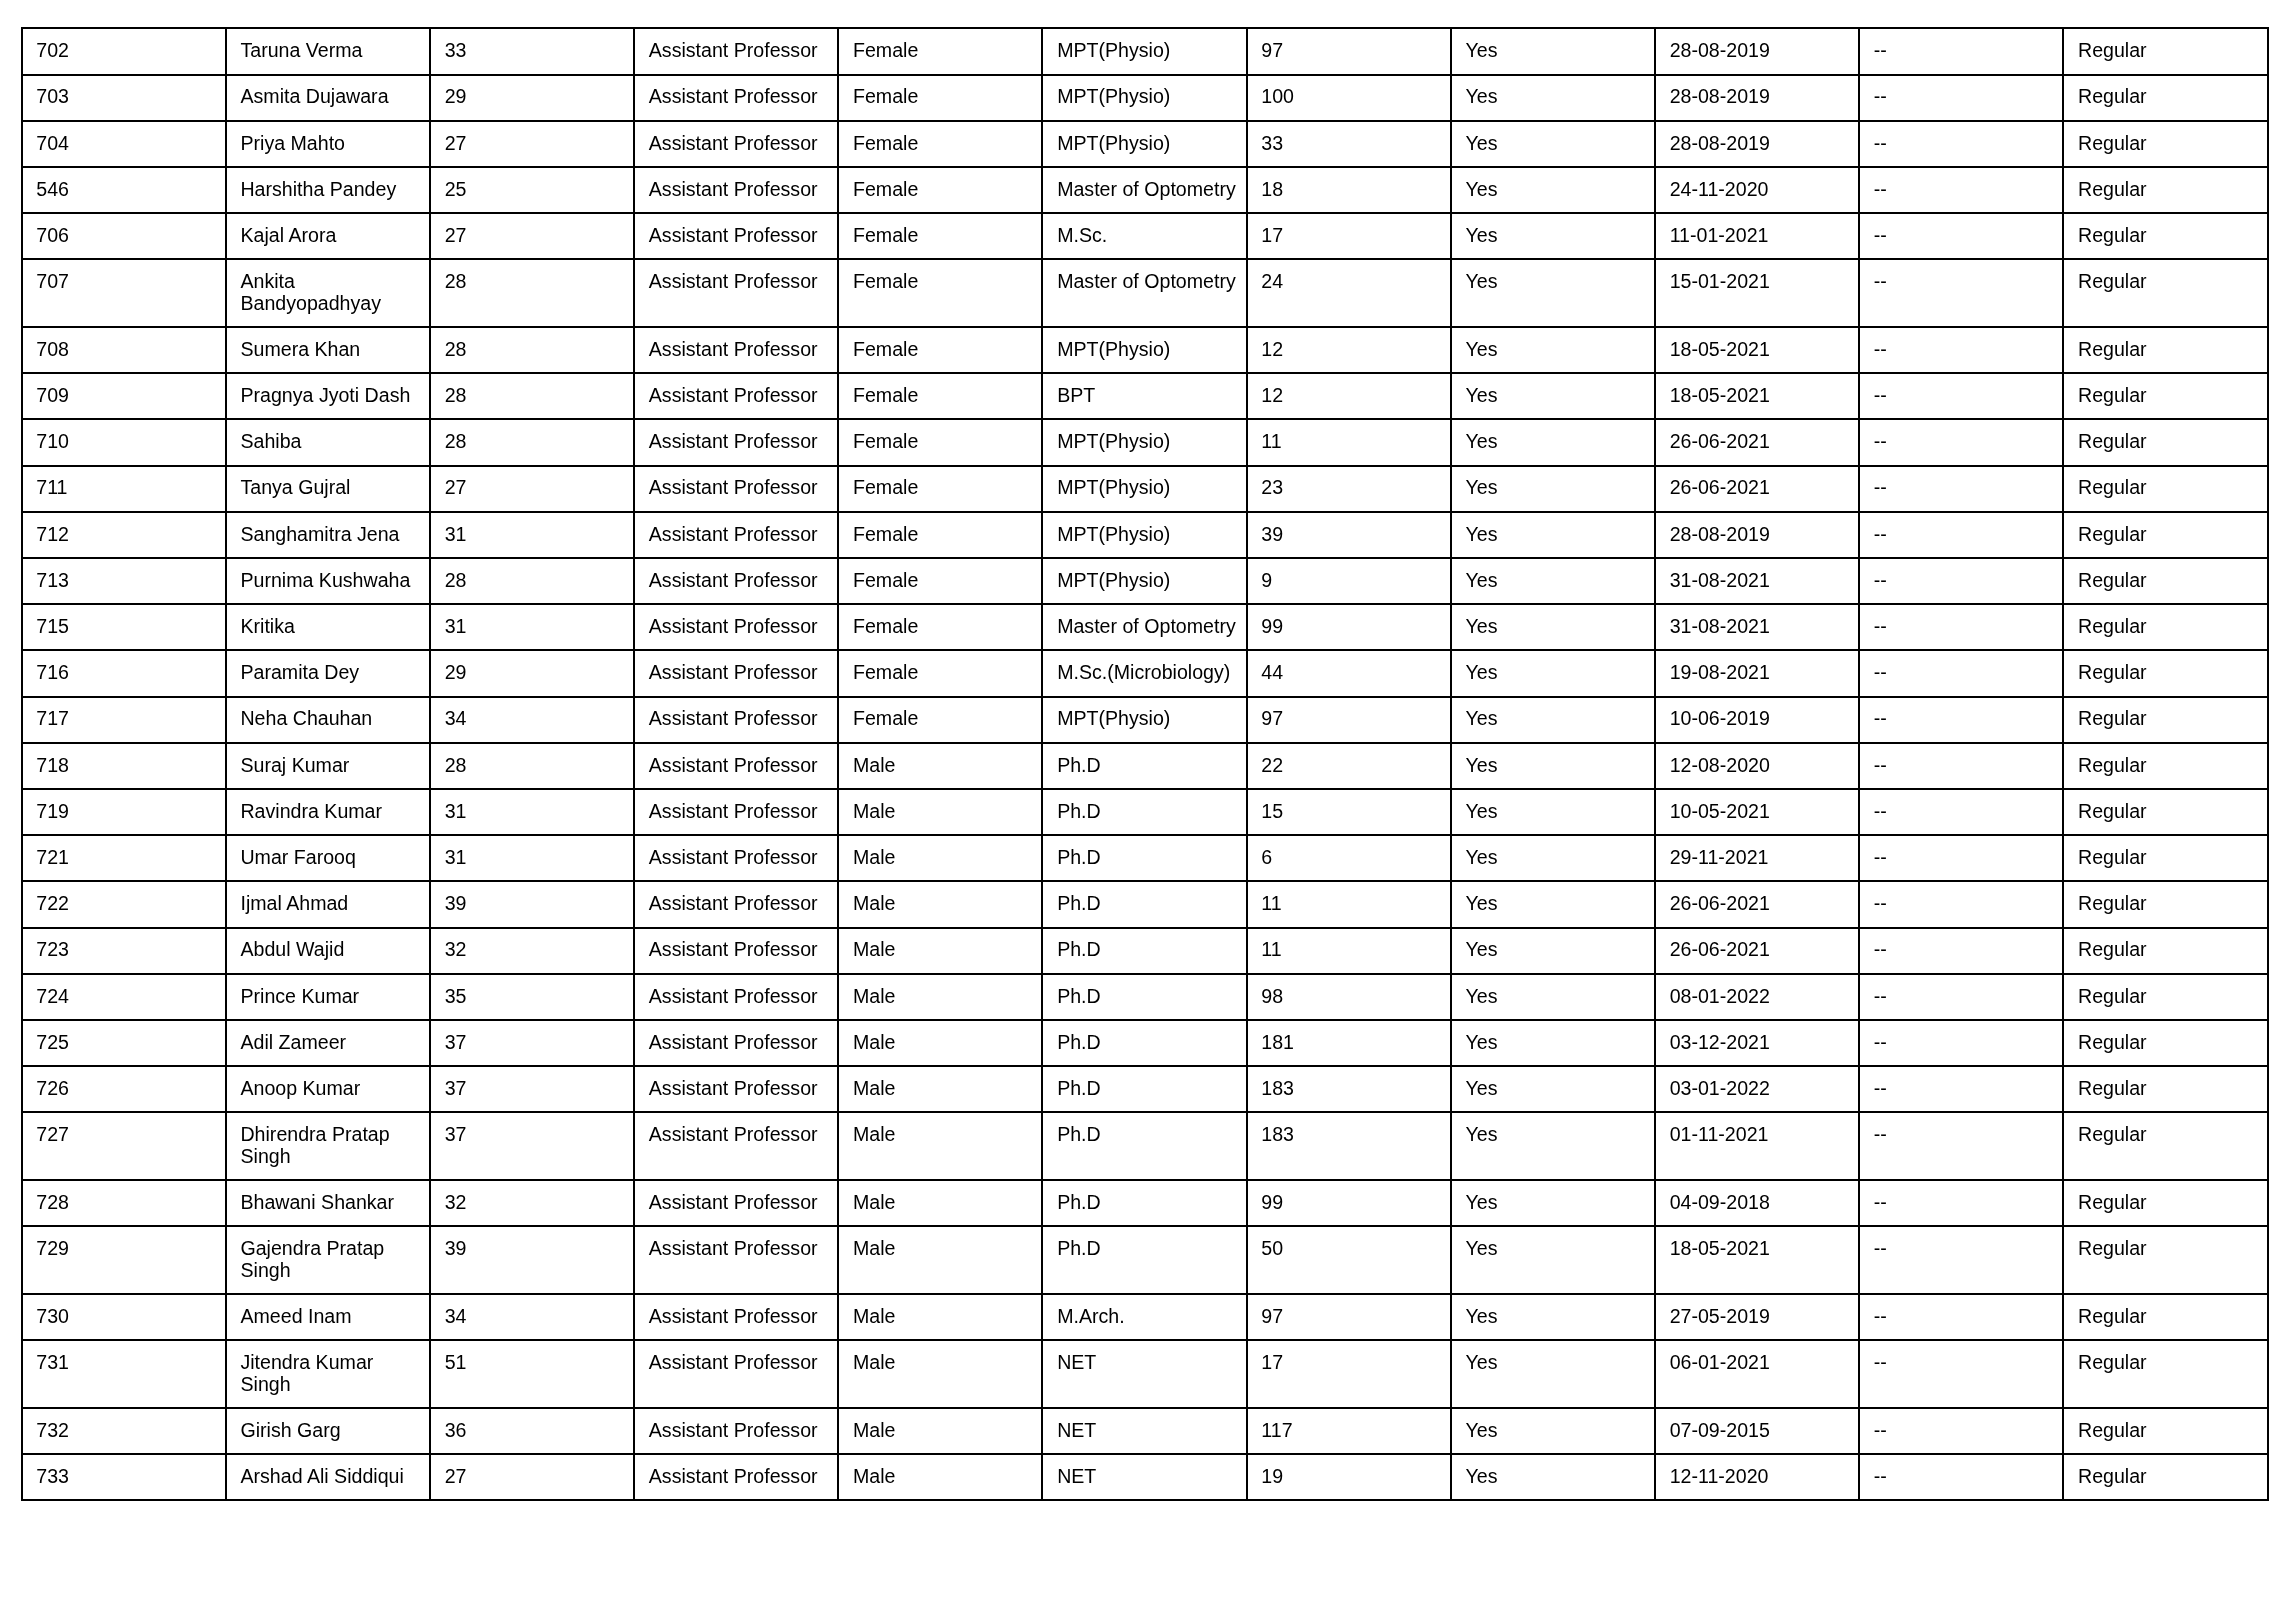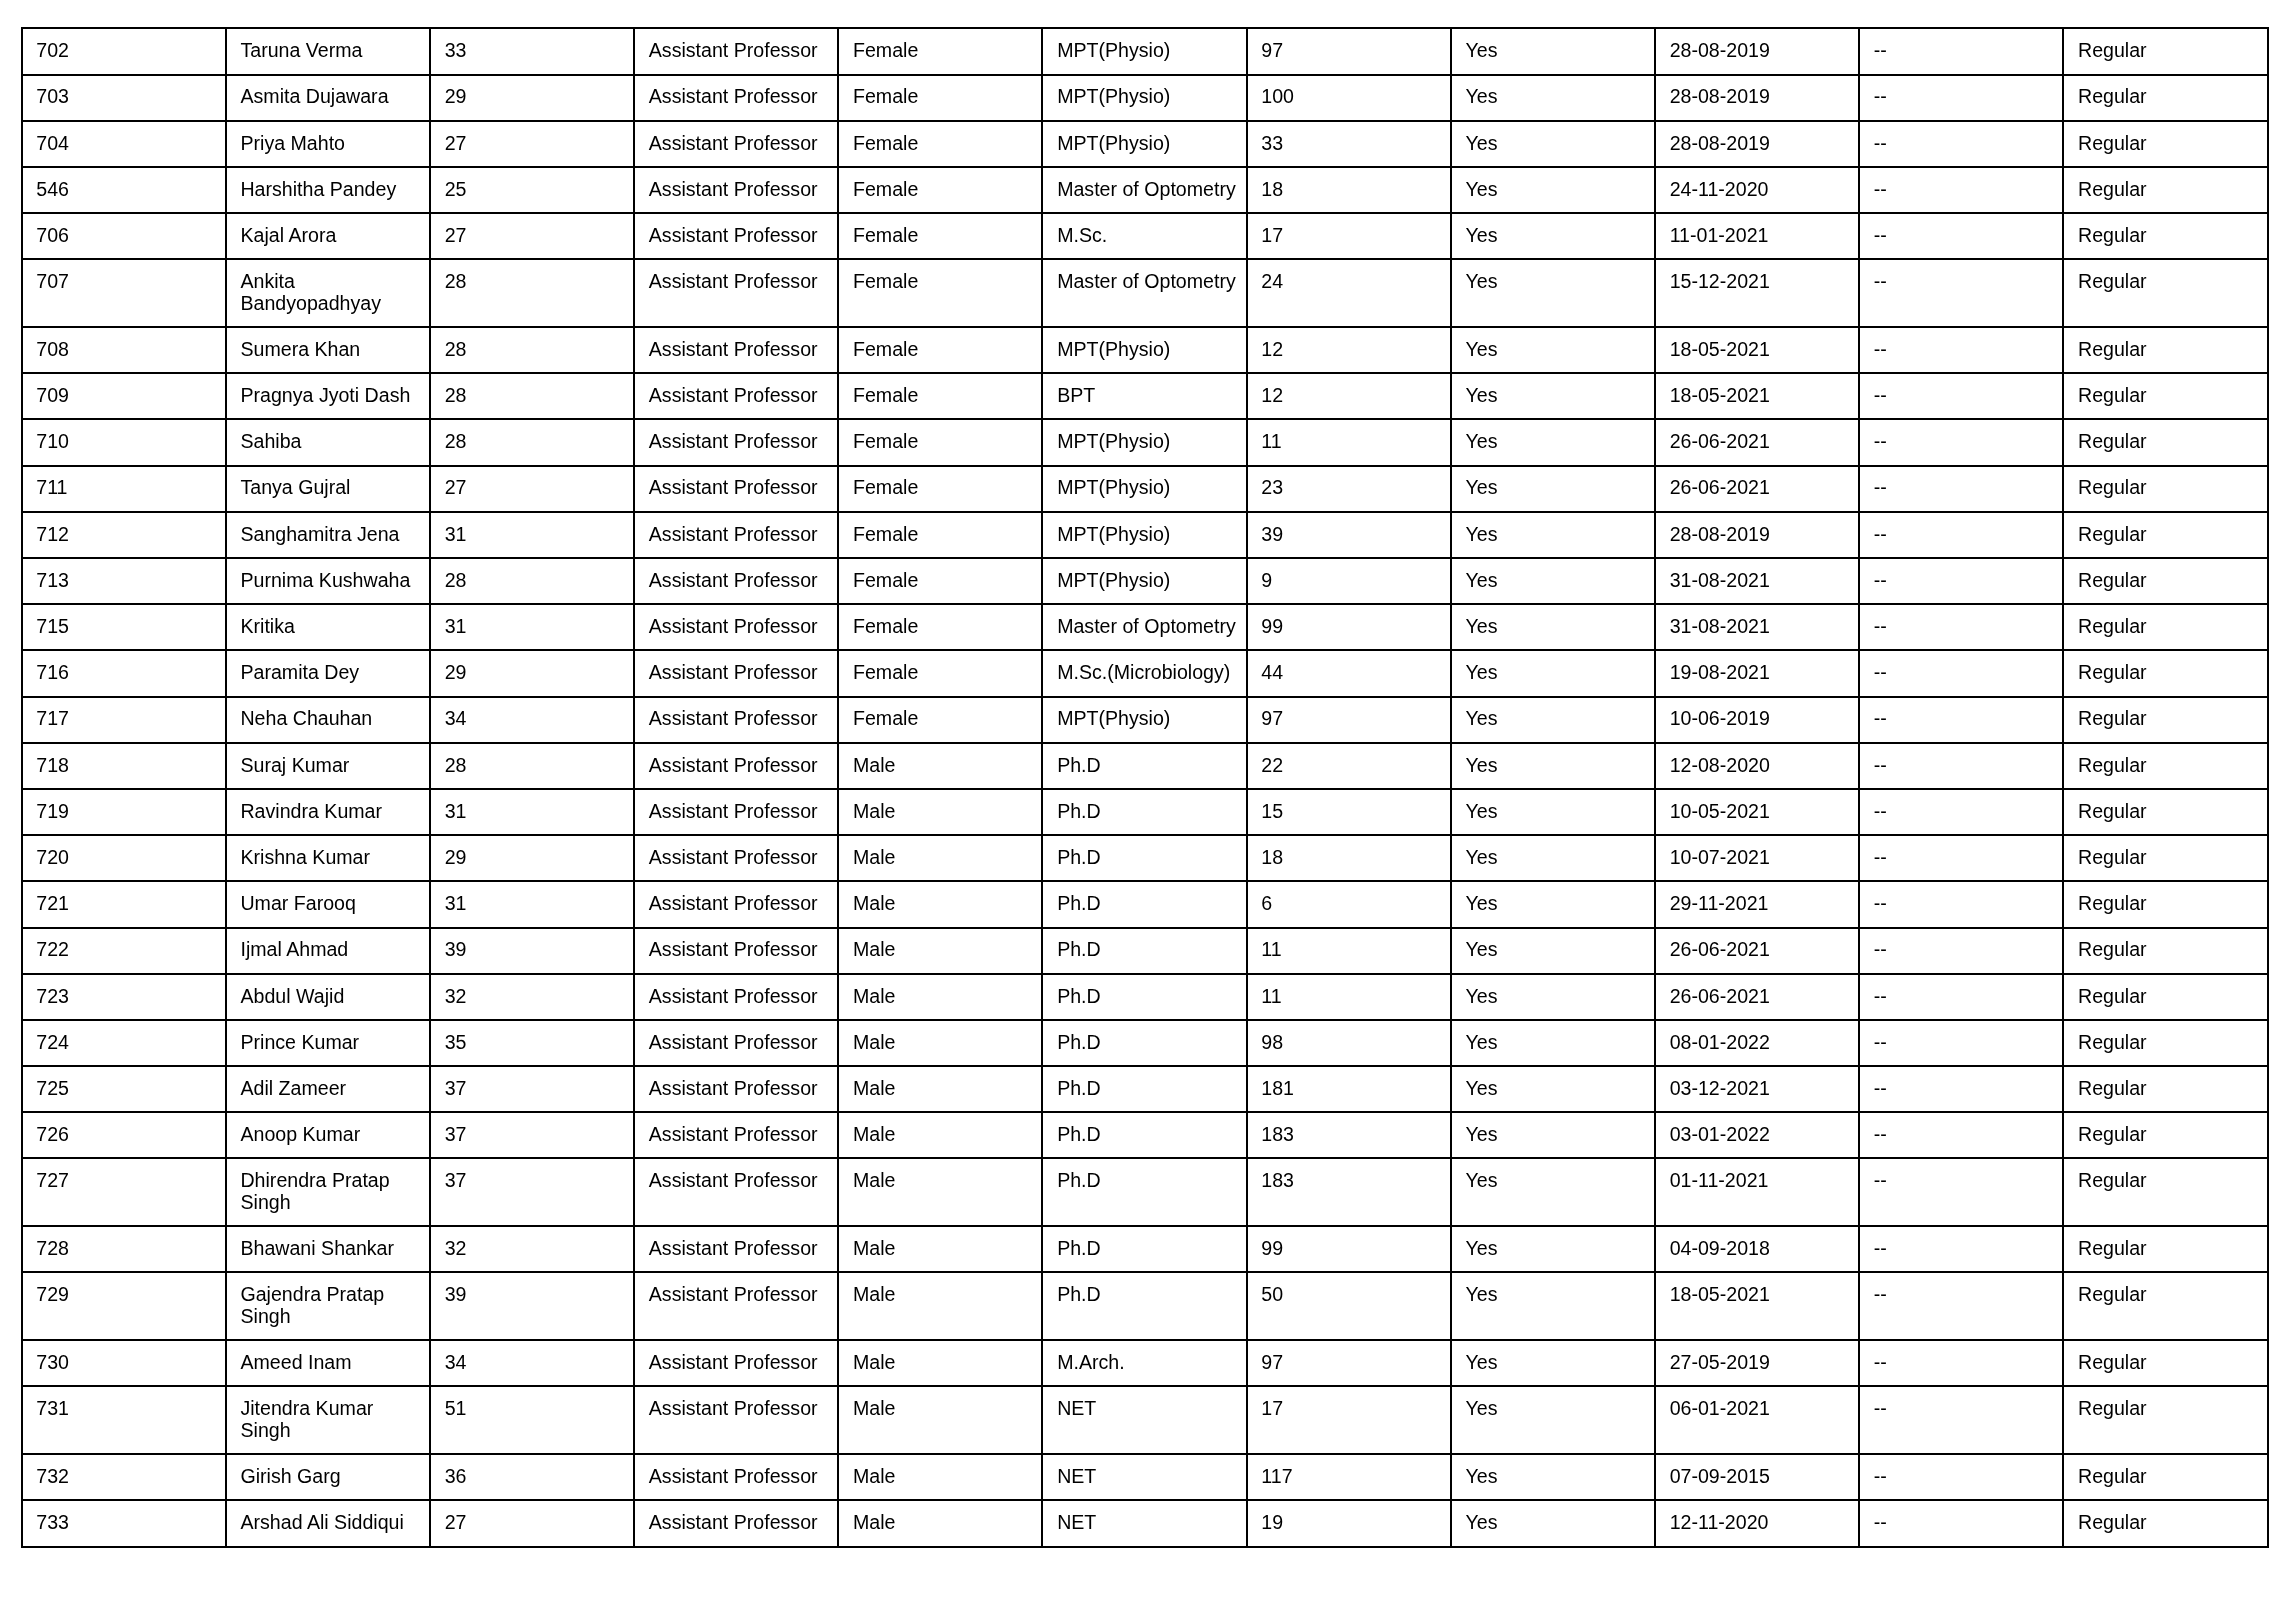--- a/index.html
+++ b/index.html
@@ -127,21 +127,21 @@
         </tr>
         <tr>
           <td>707</td>
           <td>Ankita Bandyopadhyay</td>
           <td>28</td>
           <td>Assistant Professor</td>
           <td>Female</td>
           <td>Master of Optometry</td>
           <td>24</td>
           <td>Yes</td>
-          <td>15-12-2021</td>
+          <td>15-01-2021</td>
           <td>--</td>
           <td>Regular</td>
         </tr>
         <tr>
           <td>708</td>
           <td>Sumera Khan</td>
           <td>28</td>
           <td>Assistant Professor</td>
           <td>Female</td>
           <td>MPT(Physio)</td>
@@ -271,33 +271,20 @@
         <tr>
           <td>719</td>
           <td>Ravindra Kumar</td>
           <td>31</td>
           <td>Assistant Professor</td>
           <td>Male</td>
           <td>Ph.D</td>
           <td>15</td>
           <td>Yes</td>
           <td>10-05-2021</td>
-          <td>--</td>
-          <td>Regular</td>
-        </tr>
-        <tr>
-          <td>720</td>
-          <td>Krishna Kumar</td>
-          <td>29</td>
-          <td>Assistant Professor</td>
-          <td>Male</td>
-          <td>Ph.D</td>
-          <td>18</td>
-          <td>Yes</td>
-          <td>10-07-2021</td>
           <td>--</td>
           <td>Regular</td>
         </tr>
         <tr>
           <td>721</td>
           <td>Umar Farooq</td>
           <td>31</td>
           <td>Assistant Professor</td>
           <td>Male</td>
           <td>Ph.D</td>

